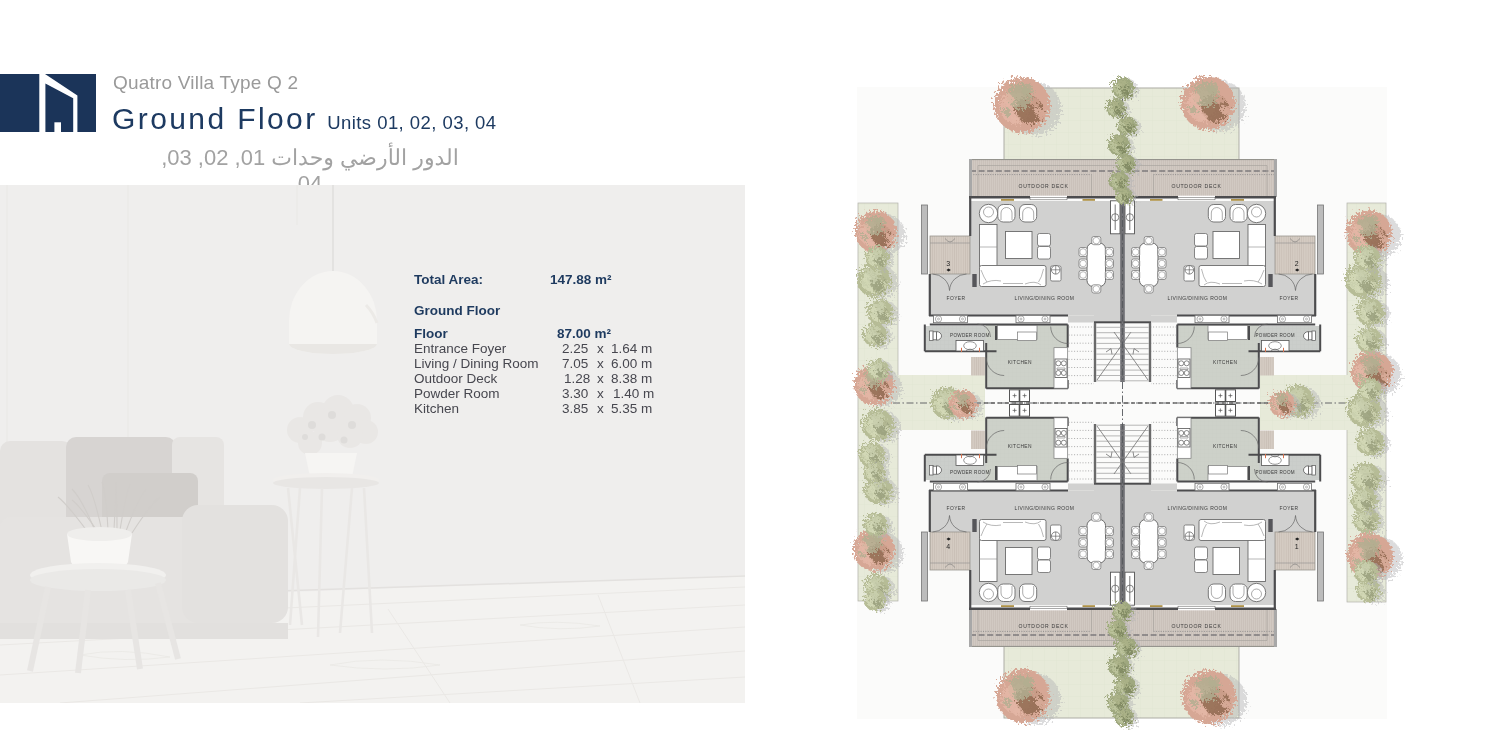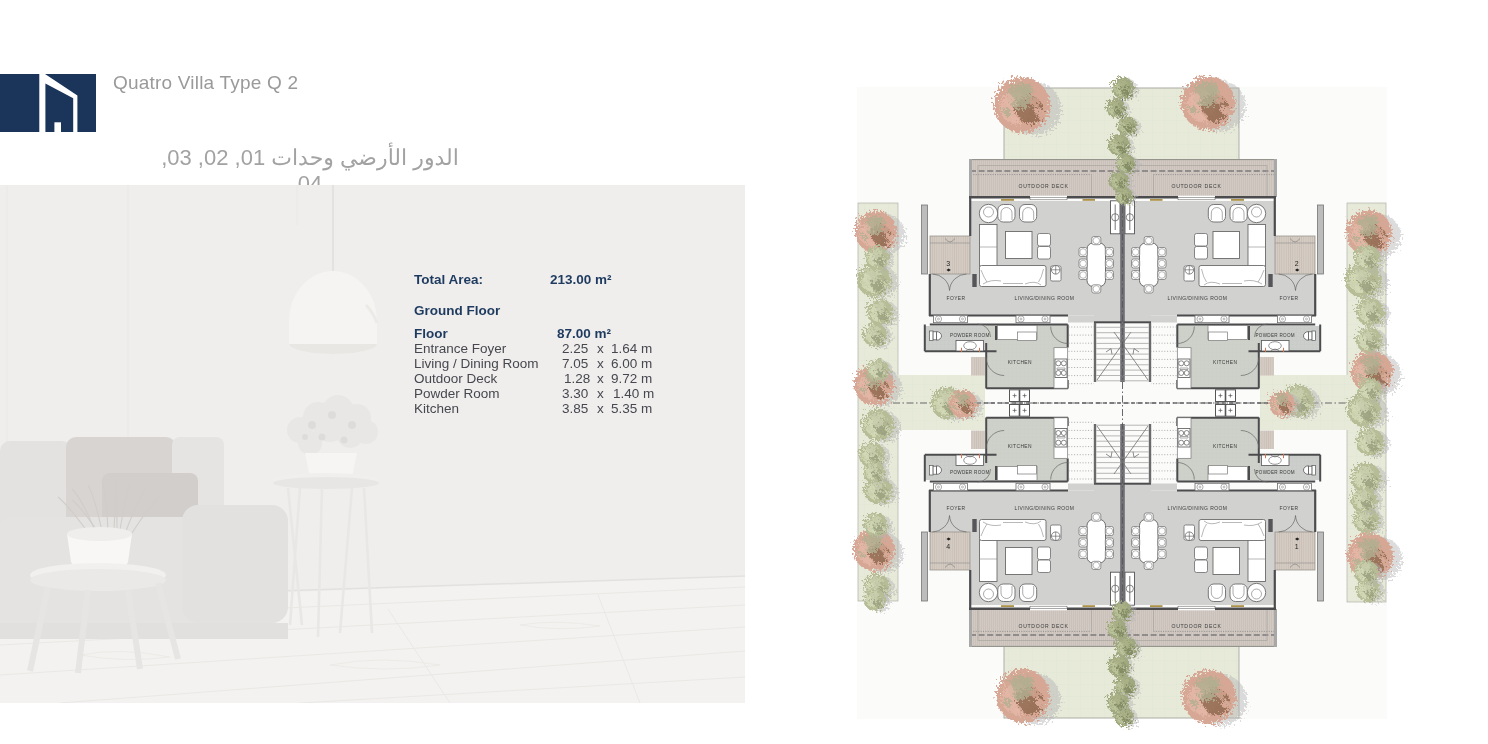--- a/index.html
+++ b/index.html
@@ -12,20 +12,21 @@
 <div id="page">
 
 <svg class="abs" style="left:0;top:74px" width="96" height="58" viewBox="0 0 96 58">
   <rect x="0" y="0" width="96" height="58" fill="#1b3459"></rect>
   <path d="M39.3,58 L39.3,0 L45,0 L77.4,21.5 L77.4,58 L73.2,58 L73.2,24.3 L45.4,9.5 L45.4,58 Z" fill="#fff"></path>
   <rect x="54.4" y="48.3" width="6.6" height="9.7" fill="#fff"></rect>
 </svg>
 
 <div class="abs" style="left:113px;top:72px;font-size:19px;color:#9a9a9a;letter-spacing:.2px;">Quatro Villa Type Q 2</div>
 
+<div class="abs" style="left:112px;top:102px;font-size:30px;color:#1d3a61;letter-spacing:2.4px;">Ground Floor<span style="font-size:18.5px;letter-spacing:.45px;margin-left:4px;"> Units 01, 02, 03, 04</span></div>
 
 <div class="abs" style="left:155px;top:145px;width:310px;text-align:center;font-size:22px;color:#a2a2a2;letter-spacing:2.5px;" dir="rtl">الدور الأرضي وحدات 01, 02, 03, 04</div>
 
 <svg class="abs" style="left:0;top:185px" width="745" height="518" viewBox="0 0 745 518">
   <rect width="745" height="518" fill="#efeeed"></rect>
 
   <path d="M7,0 V518 M128,0 V260 M297,0 V40" stroke="#ebeae8" stroke-width="1.5" fill="none"></path>
 
   <polygon points="0,418 745,390 745,518 0,518" fill="#f3f2f0"></polygon>
   <line x1="250" y1="407" x2="745" y2="391" stroke="#e3e1df" stroke-width="1.5"></line>
@@ -117,39 +118,39 @@
   <g stroke="#e9e7e5" stroke-width="2.6" fill="none">
     <path d="M288,303 L302,440 M300,303 L290,440"></path>
     <path d="M352,303 L340,448 M364,303 L372,448"></path>
     <path d="M322,303 L318,452"></path>
   </g>
 </svg>
 
 <div class="abs" style="left:414px;top:272px;font-size:13.5px;color:#47474f;width:260px;">
 
   <div class="abs" style="left:0;top:0;font-weight:bold;color:#1e3a5f;">Total Area:</div>
-  <div class="abs" style="left:136px;top:0;font-weight:bold;color:#1e3a5f;">213.00 m²</div>
+  <div class="abs" style="left:136px;top:0;font-weight:bold;color:#1e3a5f;">147.88 m²</div>
 
   <div class="abs" style="left:0;top:31px;font-weight:bold;color:#1e3a5f;">Ground Floor</div>
 
   <div class="abs" style="left:0;top:54px;font-weight:bold;color:#1e3a5f;">Floor</div>
   <div class="abs" style="left:143px;top:54px;font-weight:bold;color:#1e3a5f;">87.00 m²</div>
 
   <div class="abs" style="left:0;top:69px;">Entrance Foyer</div>
   <div class="abs" style="left:148px;top:69px;">2.25</div>
       <div class="abs" style="left:183px;top:69px;">x</div>
       <div class="abs" style="left:197px;top:69px;">1.64 m</div>
   <div class="abs" style="left:0;top:84px;">Living / Dining Room</div>
   <div class="abs" style="left:148px;top:84px;">7.05</div>
       <div class="abs" style="left:183px;top:84px;">x</div>
       <div class="abs" style="left:197px;top:84px;">6.00 m</div>
   <div class="abs" style="left:0;top:99px;">Outdoor Deck</div>
   <div class="abs" style="left:150px;top:99px;">1.28</div>
       <div class="abs" style="left:183px;top:99px;">x</div>
-      <div class="abs" style="left:197px;top:99px;">9.72 m</div>
+      <div class="abs" style="left:197px;top:99px;">8.38 m</div>
   <div class="abs" style="left:0;top:114px;">Powder Room</div>
   <div class="abs" style="left:148px;top:114px;">3.30</div>
       <div class="abs" style="left:183px;top:114px;">x</div>
       <div class="abs" style="left:199px;top:114px;">1.40 m</div>
   <div class="abs" style="left:0;top:129px;">Kitchen</div>
   <div class="abs" style="left:148px;top:129px;">3.85</div>
       <div class="abs" style="left:183px;top:129px;">x</div>
       <div class="abs" style="left:197px;top:129px;">5.35 m</div>
 </div>
 

